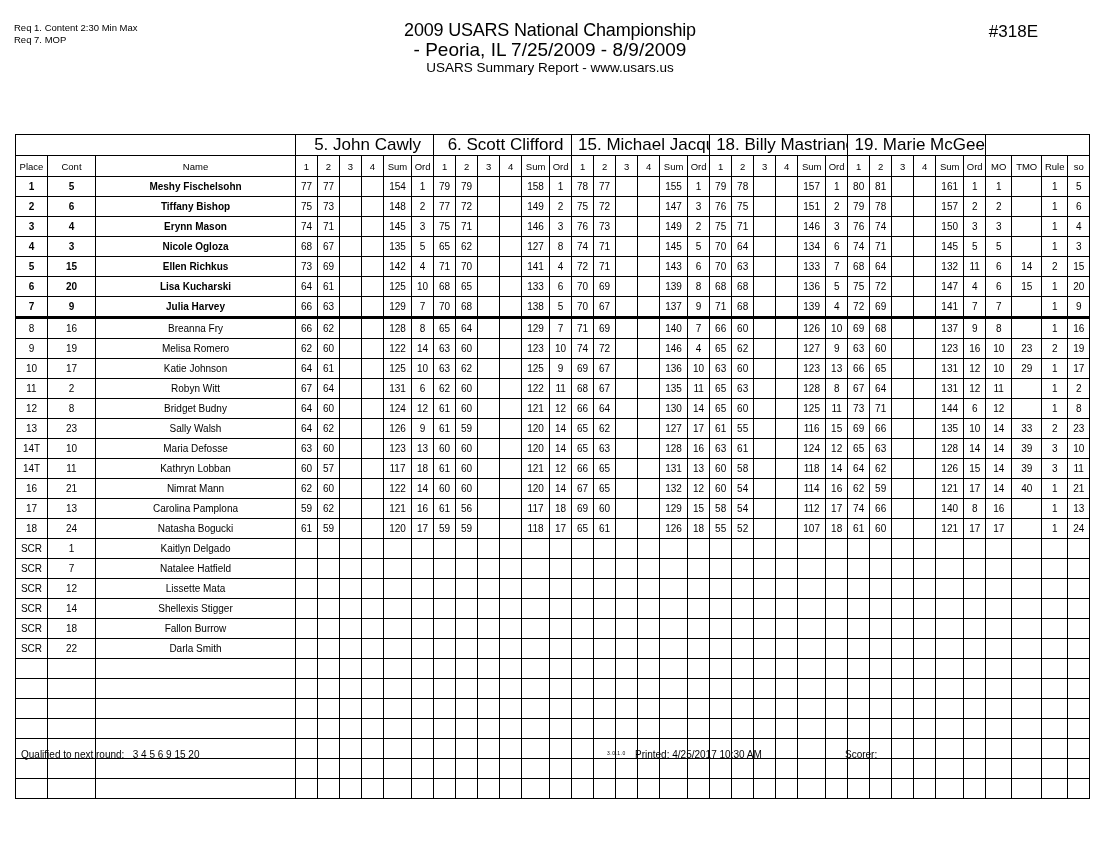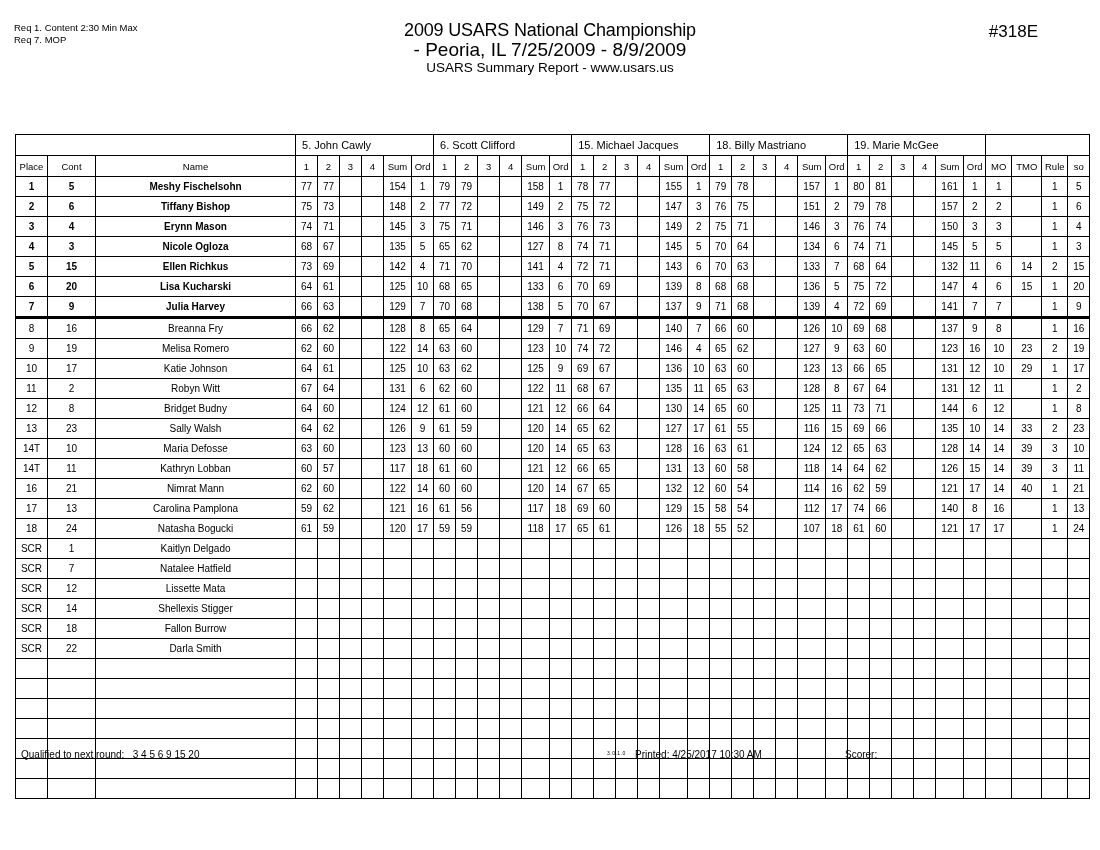--- a/index.html
+++ b/index.html
@@ -85,22 +85,22 @@
     text-align: center;
     vertical-align: middle;
     overflow: hidden;
     white-space: nowrap;
     height: 19px;
   }
 
   
   tr.judgeband td {
     height: 20px;
-    font-size: 11px;
-    text-align: left;
+    font-size: 17px;
+    text-align: center;
     padding-left: 6px;
     border-bottom: 1px solid #000;
   }
   td.nb { border: none; }
 
   
   tr.colhead td {
     height: 20px;
     font-size: 9.5px;
   }

